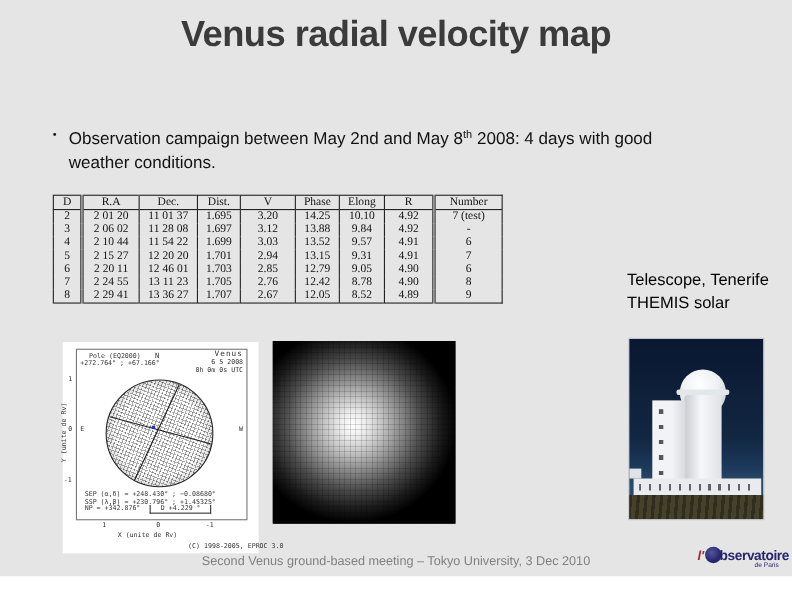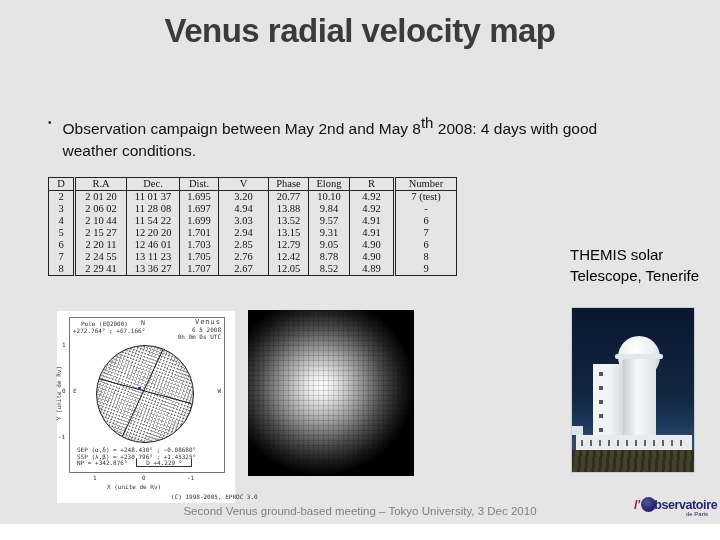--- a/index.html
+++ b/index.html
@@ -7,21 +7,21 @@
          font-family:"Liberation Sans",sans-serif;}
 
   .title{position:absolute;left:0;top:12px;width:100%;text-align:center;
          font-size:33px;font-weight:bold;color:#3b3b3b;letter-spacing:-0.5px;}
   .subtitle{position:absolute;left:0;top:58px;width:100%;text-align:center;
          font-size:23px;color:#3b3b3b;}
 
   .bullet{position:absolute;left:48px;top:112px;width:600px;display:flex;}
   .bullet-dot{font-size:10px;line-height:22px;margin-right:11px;color:#111;}
   .bullet-text{font-size:15.5px;line-height:21.5px;color:#111;}
-  .bullet-text sup{font-size:15px;}
+  .bullet-text sup{font-size:10px;}
 
   
   .obs-table{position:absolute;left:48px;top:177px;border-collapse:collapse;table-layout:fixed;
          font-family:"Liberation Serif",serif;font-size:10.5px;color:#111;border:1.5px solid #222;}
   .obs-table th,.obs-table td{border-left:1px solid #222;padding:0 1px;text-align:center;
          font-weight:normal;line-height:12px;height:12px;overflow:hidden;white-space:nowrap;}
   .obs-table .dbl{border-left:3px double #222;}
   .obs-table thead tr:last-child th{border-bottom:1px solid #222;}
 
   
@@ -132,31 +132,31 @@
           <th class="dbl">Number</th>
         </tr>
       </thead>
       <tbody>
         <tr>
           <td>2</td>
           <td class="dbl">2 01 20</td>
           <td>11 01 37</td>
           <td>1.695</td>
           <td>3.20</td>
-          <td>20.77</td>
+          <td>14.25</td>
           <td>10.10</td>
           <td>4.92</td>
           <td class="dbl">7 (test)</td>
         </tr>
         <tr>
           <td>3</td>
           <td class="dbl">2 06 02</td>
           <td>11 28 08</td>
           <td>1.697</td>
-          <td>4.94</td>
+          <td>3.12</td>
           <td>13.88</td>
           <td>9.84</td>
           <td>4.92</td>
           <td class="dbl">-</td>
         </tr>
         <tr>
           <td>4</td>
           <td class="dbl">2 10 44</td>
           <td>11 54 22</td>
           <td>1.699</td>
@@ -207,22 +207,22 @@
           <td>2.67</td>
           <td>12.05</td>
           <td>8.52</td>
           <td>4.89</td>
           <td class="dbl">9</td>
         </tr>
       </tbody>
     </table>
 
   <div class="themis">
+    <div>Telescope, Tenerife</div>
     <div>THEMIS solar</div>
-    <div>Telescope, Tenerife</div>
   </div>
 
   <div class="eph">
     <div class="frame"></div>
     <div class="disk">
       <div class="line-steep"></div>
       <div class="line-shallow"></div>
       <div class="dot-blue"></div>
     </div>
     <span class="pole1">Pole (EQ2000)</span>

